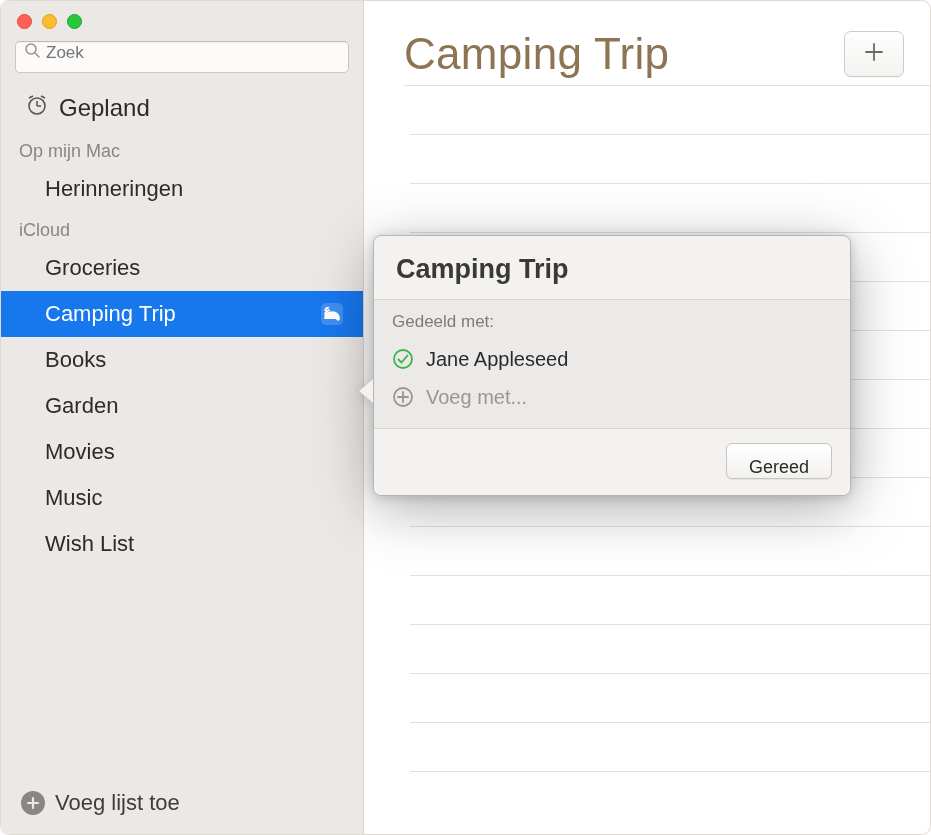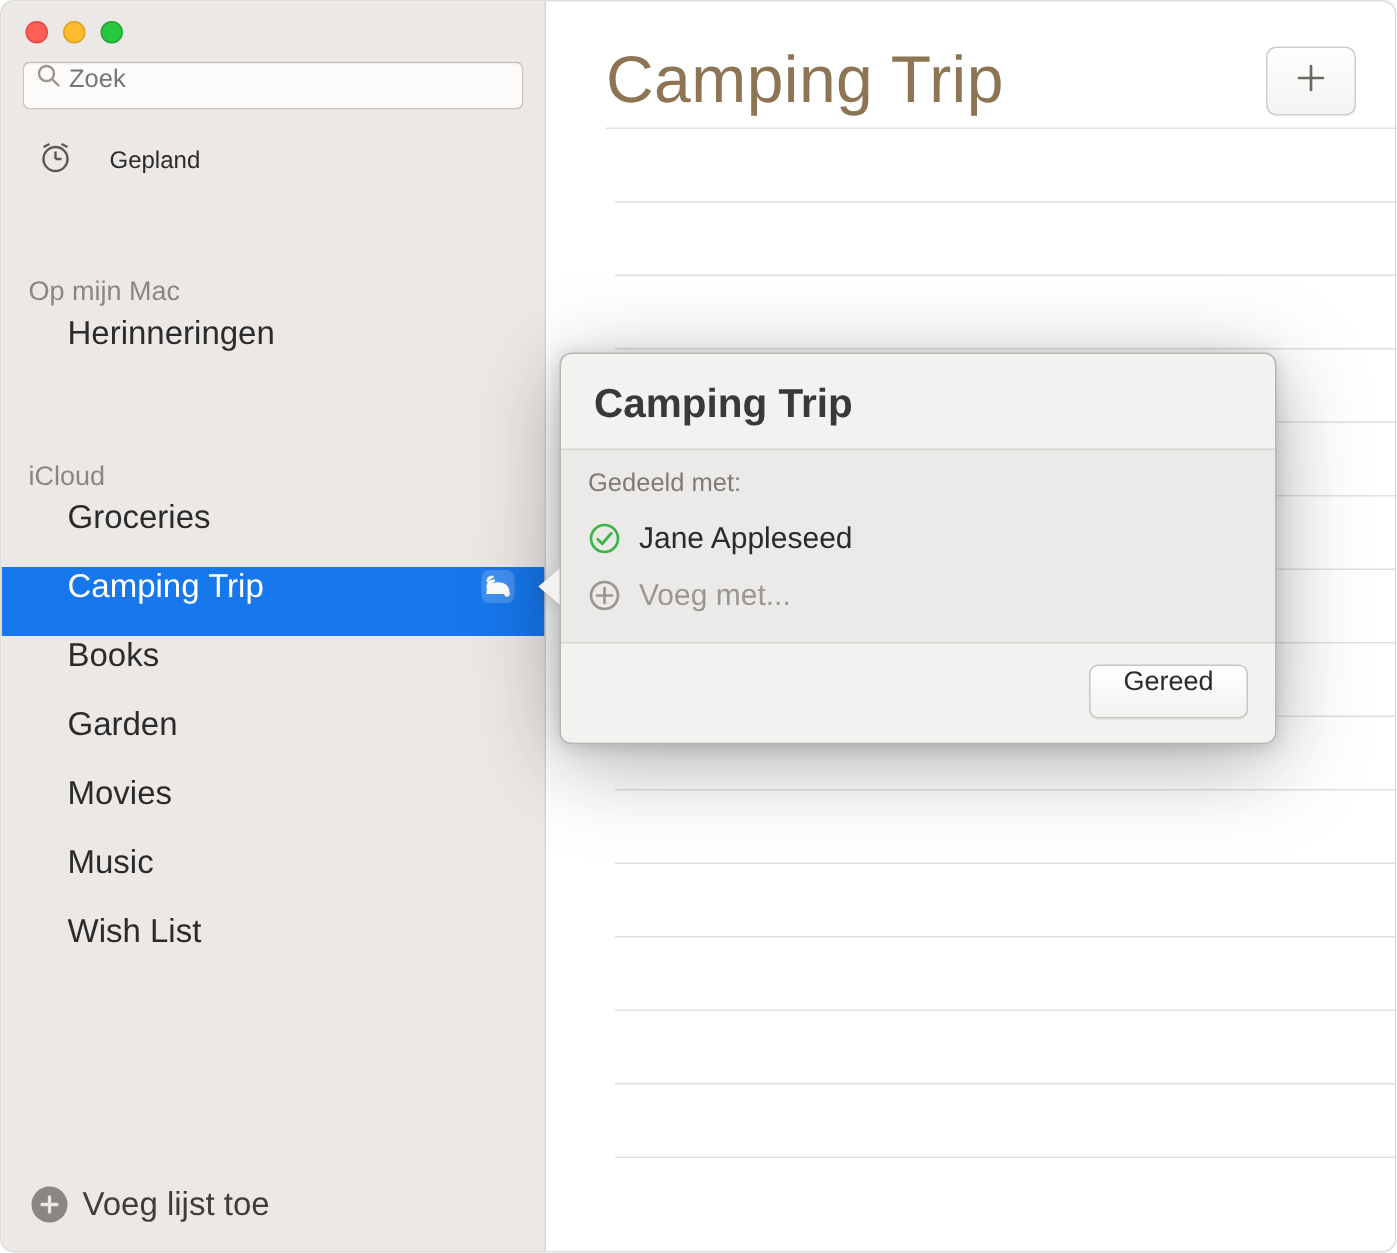--- a/index.html
+++ b/index.html
@@ -22,28 +22,28 @@
   .traffic{display:flex;gap:10px;padding:13px 14px 0 16px;}
   .dot{width:15px;height:15px;border-radius:50%;box-sizing:border-box;}
   .dot.red{background:#fe5f57;border:1px solid #e44840;}
   .dot.yellow{background:#febb2e;border:1px solid #e0a022;}
   .dot.green{background:#27c840;border:1px solid #1fa532;}
   .search-wrap{padding:12px 14px 10px 14px;}
   .search{display:flex;align-items:flex-start;height:30px;border:1px solid #ccc6c0;border-top-color:#c0bab4;border-radius:5px;background:#fcfbfa;padding:0 8px;box-shadow:inset 0 1px 0 rgba(0,0,0,.03);}
   .search svg{flex:0 0 auto;}
   .search input{border:none;outline:none;background:transparent;font-size:17px;color:var(--muted);width:100%;padding-left:6px;}
   .sidebar-content{flex:1;overflow:hidden;padding-top:4px;}
-  .section-header{font-size:18px;color:var(--muted);padding:8px 18px 4px 18px;margin-top:44px;}
-  .row{display:flex;align-items:flex-start;height:46px;font-size:22px;padding:0 10px 0 30px;cursor:default;position:relative;}
+  .section-header{font-size:18px;color:var(--muted);padding:8px 18px 4px 18px;}
+  .row{display:flex;align-items:center;height:46px;font-size:22px;padding:0 10px 0 30px;cursor:default;position:relative;}
   .row .label{flex:1;white-space:nowrap;overflow:hidden;text-overflow:ellipsis;}
   .row.indent{padding-left:44px;}
   .row.selected{background:var(--selection);color:#fff;}
   .row.selected .share-badge svg path, .row.selected .share-badge svg circle{stroke:#fff;fill:#fff;}
   .share-badge{margin-right:8px;display:flex;align-items:center;}
-  .gepland{display:flex;align-items:center;gap:24px;padding:6px 18px 10px 24px;font-size:16px;}
+  .gepland{display:flex;align-items:center;gap:10px;padding:6px 18px 10px 24px;font-size:24px;}
   .gepland svg{flex:0 0 auto;}
   .addlist{display:flex;align-items:center;gap:10px;padding:14px 16px 18px 20px;font-size:22px;color:#3e3d3b;text-align:center;}
   .addlist .plus-circle{width:24px;height:24px;border-radius:50%;background:#8a8782;display:flex;align-items:center;justify-content:center;color:#ece8e5;font-weight:600;}
   
   .main{flex:1;position:relative;background:#fff;}
   .main-header{display:flex;align-items:center;justify-content:space-between;padding:28px 26px 6px 40px;}
   .list-title{font-size:44px;font-weight:500;color:var(--title-brown);letter-spacing:.3px;}
   .add-btn{width:58px;height:44px;border:1px solid #cfcbc7;border-radius:7px;background:linear-gradient(#fefefe,#f4f3f1);display:flex;align-items:center;justify-content:center;box-shadow:0 1px 0 rgba(0,0,0,.04);}
   .lines{padding:0;}
   .lines .l{height:48px;margin-left:46px;border-bottom:1px solid var(--line);}
@@ -51,21 +51,21 @@
   .popover{position:absolute;left:372px;top:234px;width:478px;z-index:20;filter:drop-shadow(0 12px 30px rgba(0,0,0,.28)) drop-shadow(0 2px 6px rgba(0,0,0,.18));}
   .popover-arrow{position:absolute;left:-14px;top:144px;width:0;height:0;border-top:12px solid transparent;border-bottom:12px solid transparent;border-right:14px solid var(--popover-bg);}
   .popover-arrow::before{content:"";position:absolute;left:0px;top:-13px;border-top:13px solid transparent;border-bottom:13px solid transparent;border-right:15px solid var(--popover-border);z-index:-1;}
   .popover-body{background:var(--popover-bg);border:1px solid var(--popover-border);border-radius:8px;overflow:hidden;}
   .pop-title{font-size:27px;font-weight:600;padding:18px 22px 14px 22px;border-bottom:1px solid #d7d3cf;color:#3a3937;}
   .pop-section{background:#eceae8;padding:12px 18px 12px 18px;}
   .pop-subhead{font-size:17px;color:#7f7b76;margin-bottom:8px;}
   .pop-row{display:flex;align-items:center;gap:12px;height:38px;font-size:20px;}
   .pop-row.muted{color:#9a9691;}
   .pop-footer{display:flex;justify-content:flex-end;padding:14px 18px 16px;border-top:1px solid #d7d3cf;background:var(--popover-bg);}
-  .btn{height:34px;padding:0 22px;border:1px solid #c8c4bf;border-radius:6px;background:linear-gradient(#ffffff,#f2f1ef);font-size:18px;display:flex;align-items:flex-start;box-shadow:0 1px 0 rgba(0,0,0,.05);}
+  .btn{height:34px;padding:0 22px;border:1px solid #c8c4bf;border-radius:6px;background:linear-gradient(#ffffff,#f2f1ef);font-size:18px;display:flex;align-items:flex-end;box-shadow:0 1px 0 rgba(0,0,0,.05);}
   .check-icon{width:22px;height:22px;display:flex;align-items:center;justify-content:center;}
   .plus-icon{width:22px;height:22px;display:flex;align-items:center;justify-content:center;}
 </style>
 </head>
 <body>
 
 <div class="frame">
 
   <div class="sidebar">
     <div class="traffic">

